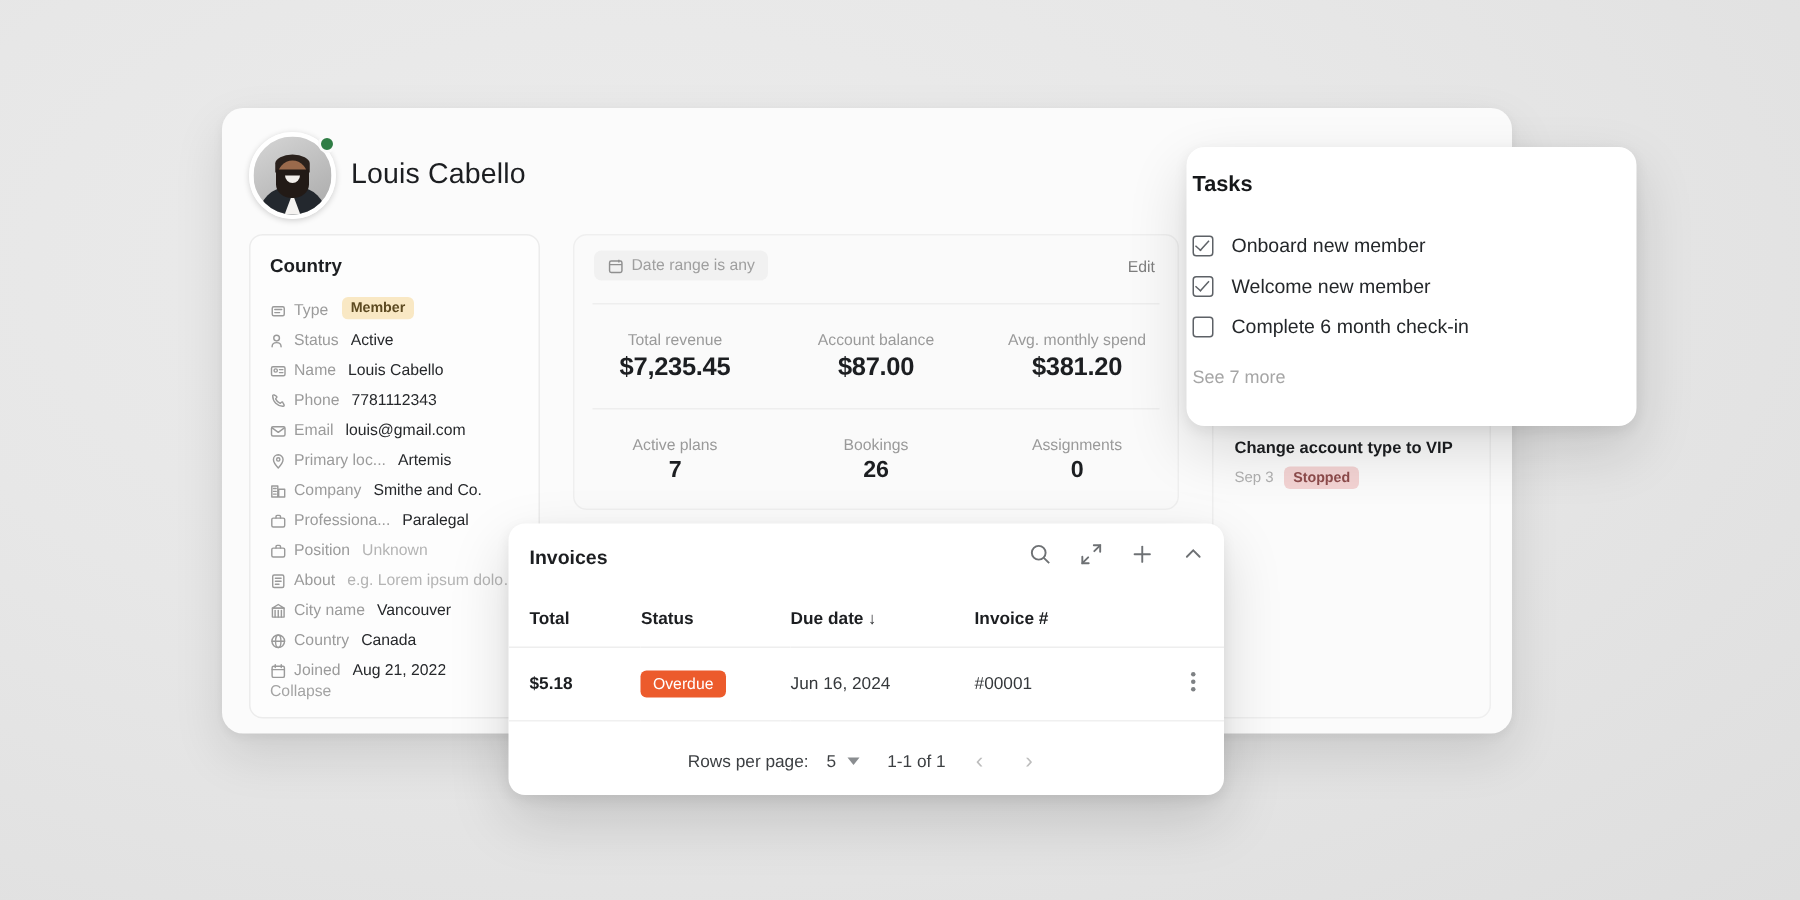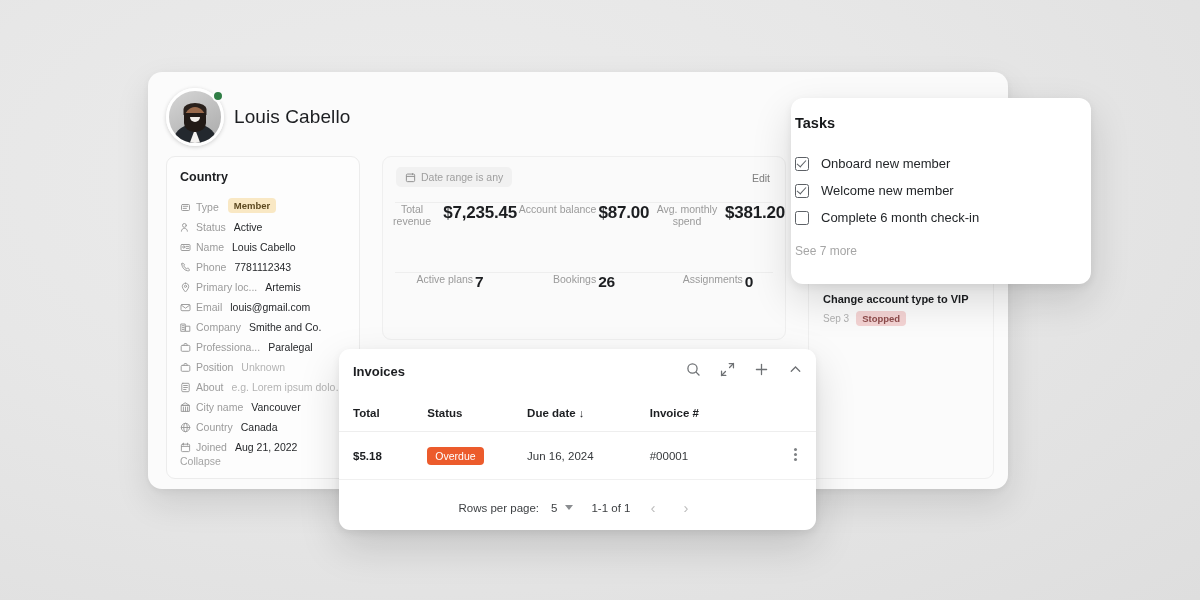--- a/index.html
+++ b/index.html
@@ -173,21 +173,21 @@
   }
   .stats-divider {
     height: 1px; background: #eeeeee;
     margin: 0 12px;
   }
   .stats-row {
     display: flex; height: 69px;
   }
   .stat-cell {
     flex: 1; text-align: center;
-    display: flex; flex-direction: row; justify-content: center;
+    display: flex; flex-direction: column; justify-content: center;
     gap: 2px;
   }
   .stat-label { font-size: 10.5px; color: #9a9a9a; }
   .stat-value { font-size: 17px; font-weight: bold; color: #1c1e21; letter-spacing: -.2px; }
   .stats-row.secondary { height: 68px; }
   .stats-row.secondary .stat-value { font-size: 15.5px; }
 
   
   #automation-panel {
     position: absolute; left: 660px; top: 84px;
@@ -400,36 +400,36 @@
               <svg viewBox="0 0 11 11" fill="none" stroke="currentColor" stroke-width="0.95" stroke-linecap="round" stroke-linejoin="round">
                 <path d="M1.8 1.9c0-.5.5-.8.9-.6l1.5.8c.4.2.5.7.2 1l-.7.8c.7 1.4 1.8 2.4 3.1 3l.8-.7c.3-.3.8-.2 1 .2l.8 1.5c.2.4-.1.9-.6.9C4.9 9 1.8 5.8 1.8 1.9z"></path>
               </svg>
             </span>
             <span class="detail-label">Phone</span>
             <span class="detail-value">7781112343</span>
           </div>
           <div class="detail-row">
             <span class="detail-ico">
               <svg viewBox="0 0 11 11" fill="none" stroke="currentColor" stroke-width="0.95" stroke-linecap="round" stroke-linejoin="round">
+                <rect x="1" y="2.5" width="9" height="6.2" rx="1"></rect>
+                <polyline points="1.4,3.2 5.5,6.2 9.6,3.2"></polyline>
+              </svg>
+            </span>
+            <span class="detail-label">Email</span>
+            <span class="detail-value">louis@gmail.com</span>
+          </div>
+          <div class="detail-row">
+            <span class="detail-ico">
+              <svg viewBox="0 0 11 11" fill="none" stroke="currentColor" stroke-width="0.95" stroke-linecap="round" stroke-linejoin="round">
                 <path d="M5.5 1.2c-1.8 0-3.2 1.4-3.2 3.2 0 2.3 3.2 5.6 3.2 5.6s3.2-3.3 3.2-5.6c0-1.8-1.4-3.2-3.2-3.2z"></path>
                 <circle cx="5.5" cy="4.3" r="1.1"></circle>
               </svg>
             </span>
             <span class="detail-label">Primary loc...</span>
             <span class="detail-value">Artemis</span>
-          </div>
-          <div class="detail-row">
-            <span class="detail-ico">
-              <svg viewBox="0 0 11 11" fill="none" stroke="currentColor" stroke-width="0.95" stroke-linecap="round" stroke-linejoin="round">
-                <rect x="1" y="2.5" width="9" height="6.2" rx="1"></rect>
-                <polyline points="1.4,3.2 5.5,6.2 9.6,3.2"></polyline>
-              </svg>
-            </span>
-            <span class="detail-label">Email</span>
-            <span class="detail-value">louis@gmail.com</span>
           </div>
           <div class="detail-row">
             <span class="detail-ico">
               <svg viewBox="0 0 11 11" fill="none" stroke="currentColor" stroke-width="0.95" stroke-linecap="round" stroke-linejoin="round">
                 <rect x="1.2" y="2" width="4" height="7.3"></rect>
                 <rect x="5.8" y="4.2" width="4" height="5.1"></rect>
                 <line x1="2.3" y1="3.7" x2="4.1" y2="3.7"></line>
                 <line x1="2.3" y1="5.6" x2="4.1" y2="5.6"></line>
                 <line x1="2.3" y1="7.4" x2="4.1" y2="7.4"></line>
               </svg>

